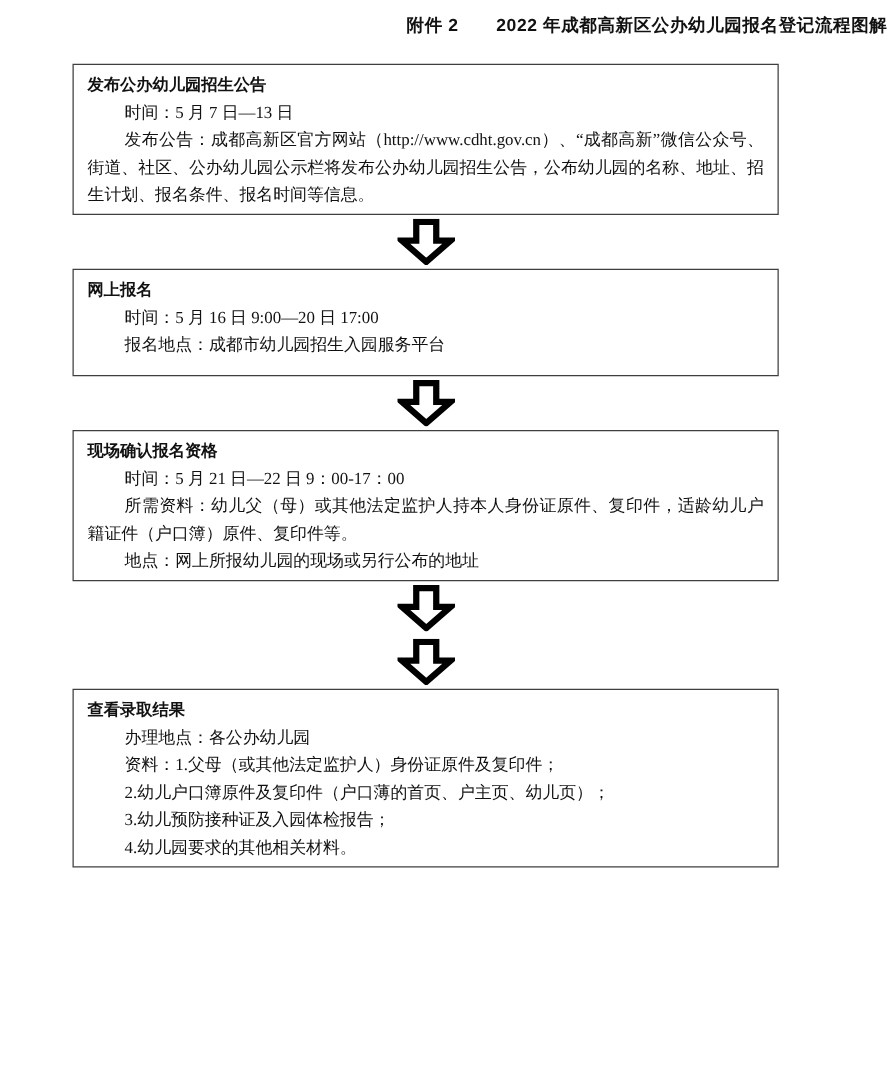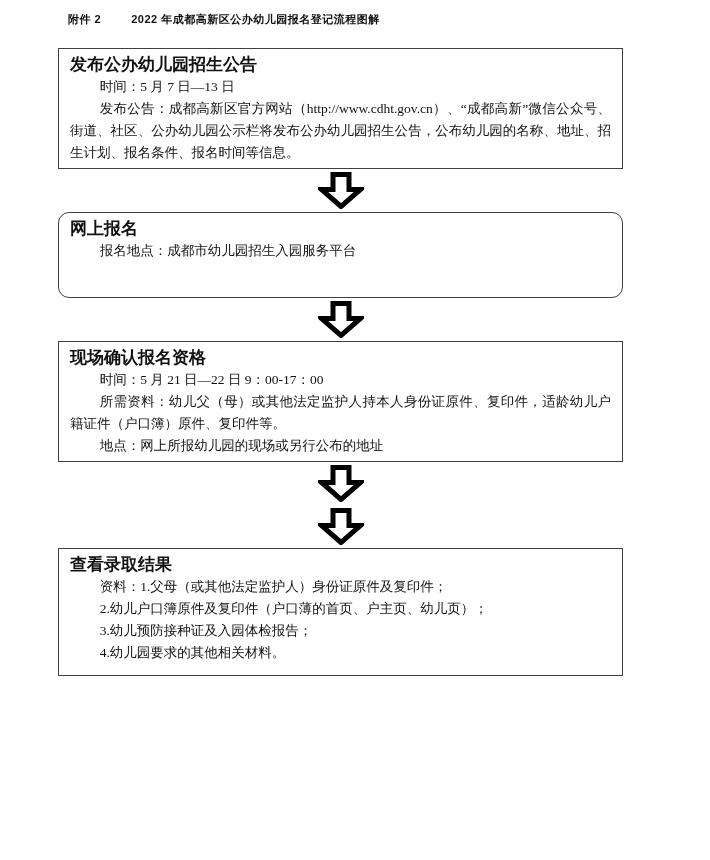--- a/index.html
+++ b/index.html
@@ -13,51 +13,52 @@
     width: 710px;
     height: 860px;
     background: #ffffff;
     overflow: hidden;
     font-family: "Liberation Serif", "DejaVu Serif", serif;
   }
   .doc-title {
     margin: 12px 0 0 68px;
     font-family: "Liberation Sans", "DejaVu Sans", sans-serif;
     font-weight: bold;
-    font-size: 11px;
+    font-size: 14px;
     letter-spacing: 0.5px;
     white-space: nowrap;
+    text-align: right;
   }
   .doc-title .title-gap {
     display: inline-block;
     width: 30px;
   }
   .flow {
     margin: 21px 0 0 58px;
     width: 565px;
   }
   .step-box {
     box-sizing: border-box;
     width: 565px;
     border: 1.5px solid #3f3f3f;
     background: #ffffff;
     padding: 5px 11px 4px 11px;
     font-size: 13.5px;
     line-height: 22px;
     text-align: justify;
   }
   .step-box:nth-of-type(1) { min-height: 117px; }
-  .step-box:nth-of-type(2) { min-height: 86px; border-radius: 11px; }
+  .step-box:nth-of-type(2) { min-height: 86px; }
   .step-box:nth-of-type(3) { min-height: 117px; }
   .step-box:nth-of-type(4) { min-height: 128px; }
   .step-box:nth-of-type(5) { min-height: 172px; }
   .step-heading {
     font-family: "Liberation Sans", "DejaVu Sans", sans-serif;
     font-weight: bold;
-    font-size: 17px;
+    font-size: 13px;
     line-height: 22px;
     text-align: left;
   }
   .para {
     margin: 0;
     text-indent: 2.2em;
   }
   .para .lbl {
     font-weight: normal;
   }
@@ -87,20 +88,21 @@
       </section>
 
   <div class="arrow-wrap">
     <svg class="down-arrow-icon" width="46" height="37" viewBox="0 0 46 37" xmlns="http://www.w3.org/2000/svg">
       <path d="M15 2.5 H31 V17.5 H42.5 L23 34.5 L3.5 17.5 H15 Z" fill="#ffffff" stroke="#000000" stroke-width="5" stroke-linejoin="miter"></path>
     </svg>
   </div>
 
   <section class="step-box">
     <div class="step-heading">网上报名</div>
+  <p class="para"><b class="lbl">时间：</b><span>5 月 16 日 9:00—20 日 17:00</span></p>
         <p class="para"><b class="lbl">报名地点：</b><span>成都市幼儿园招生入园服务平台</span></p>
       </section>
 
   <div class="arrow-wrap">
     <svg class="down-arrow-icon" width="46" height="37" viewBox="0 0 46 37" xmlns="http://www.w3.org/2000/svg">
       <path d="M15 2.5 H31 V17.5 H42.5 L23 34.5 L3.5 17.5 H15 Z" fill="#ffffff" stroke="#000000" stroke-width="5" stroke-linejoin="miter"></path>
     </svg>
   </div>
 
   <section class="step-box">
@@ -118,19 +120,20 @@
 
 
   <div class="arrow-wrap">
     <svg class="down-arrow-icon" width="46" height="37" viewBox="0 0 46 37" xmlns="http://www.w3.org/2000/svg">
       <path d="M15 2.5 H31 V17.5 H42.5 L23 34.5 L3.5 17.5 H15 Z" fill="#ffffff" stroke="#000000" stroke-width="5" stroke-linejoin="miter"></path>
     </svg>
   </div>
 
   <section class="step-box">
     <div class="step-heading">查看录取结果</div>
+        <p class="para"><b class="lbl">办理地点：</b><span>各公办幼儿园</span></p>
         <p class="para"><b class="lbl">资料：</b><span>1.父母（或其他法定监护人）身份证原件及复印件；</span></p>
         <p class="para"><span>2.幼儿户口簿原件及复印件（户口薄的首页、户主页、幼儿页）；</span></p>
         <p class="para"><span>3.幼儿预防接种证及入园体检报告；</span></p>
         <p class="para"><span>4.幼儿园要求的其他相关材料。</span></p>
       </section>
 </div>
 </div>
 
 </body></html>

